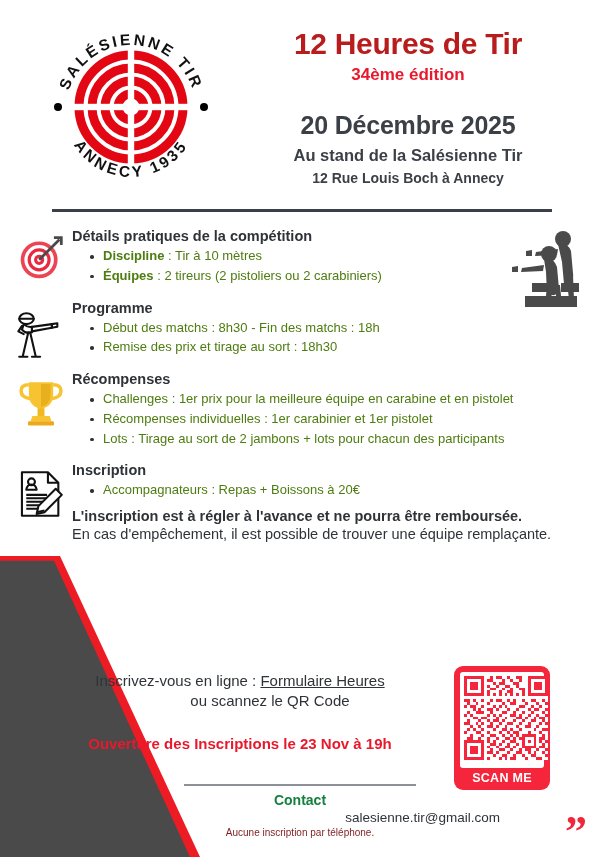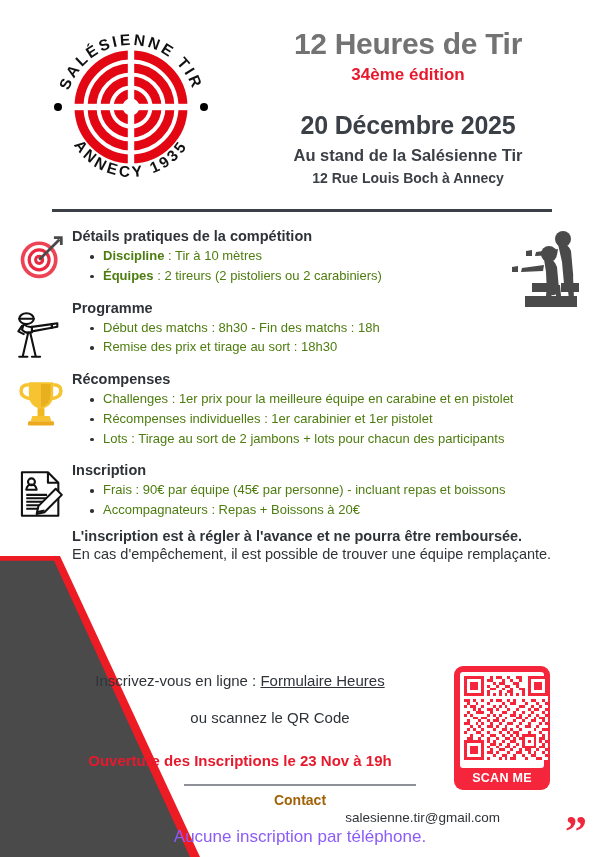--- a/index.html
+++ b/index.html
@@ -47,21 +47,21 @@
     left: 36px; top: 22px;
     width: 190px; height: 170px;
   }
   .title-block {
     position: absolute;
     left: 232px; top: 28px;
     width: 352px;
     text-align: center;
   }
   .main-title {
-    color: #737373;
+    color: #b91c1c;
     font-size: 30px;
     font-weight: bold;
     letter-spacing: -0.3px;
     line-height: 1.05;
     margin: 0;
   }
   .sub-title {
     color: #e8192c;
     font-size: 17px;
     font-weight: bold;
@@ -179,21 +179,21 @@
     color: #2f3338;
     margin: 0;
   }
   .signup-link {
     color: #2f3338;
     text-decoration: underline;
   }
   .signup-line2 {
     font-size: 15px;
     color: #2f3338;
-    margin: 20px 0 0 0;
+    margin: 3px 0 0 0;
     padding-left: 60px;
   }
   .opening {
     font-size: 15px;
     font-weight: bold;
     color: #e8192c;
     margin: 26px 0 0 0;
   }
 
   .qr-card {
@@ -232,32 +232,32 @@
   .contact {
     position: absolute;
     left: 100px; top: 792px;
     width: 400px;
     text-align: center;
     z-index: 7;
   }
   .contact-title {
     font-size: 14px;
     font-weight: bold;
-    color: #a16207;
+    color: #15803d;
     margin: 0;
   }
   .contact-email {
     font-size: 13.5px;
     color: #2f3338;
     margin: 2px 0 0 0;
     text-align: right;
   }
   .contact-note {
-    font-size: 17px;
-    color: #8b5cf6;
+    font-size: 10px;
+    color: #7f1d1d;
     margin: 2px 0 0 0;
   }
 
   .quote-mark {
     position: absolute;
     right: 18px; bottom: 14px;
     color: #f0273c;
     font-size: 44px;
     font-weight: bold;
     font-family: "Liberation Serif", serif;
@@ -417,21 +417,20 @@
             <circle cx="19" cy="16" r="4"></circle>
             <path d="M13 25 q1 -6 6 -6 q5 0 6 6 z"></path>
             <path d="M13 31 h24 M13 35 h24 M13 39 h24 M13 43 h18 M13 47 h14"></path>
             <path d="M47 24 l7 7 -20 20 -9 2 2 -9 z" fill="#ffffff"></path>
             <path d="M25 51 l9 -2"></path>
           </g>
         </svg>
       </div>
       <div class="sec-head">Inscription</div>
       <ul class="items">
-        <li><span>Frais : 90€ par équipe (45€ par personne) - incluant repas et boissons</span></li>
         <li><span>Accompagnateurs : Repas + Boissons à 20€</span></li>
       </ul>
       <div class="note-strong">L'inscription est à régler à l'avance et ne pourra être remboursée.</div>
       <div class="note-normal">En cas d'empêchement, il est possible de trouver une équipe remplaçante.</div>
     </div>
   </div>
 
   <div class="signup">
     <div class="signup-text">
       <div class="signup-line1"><span>Inscrivez-vous en ligne : </span><a class="signup-link" href="#">Formulaire Heures</a></div>

